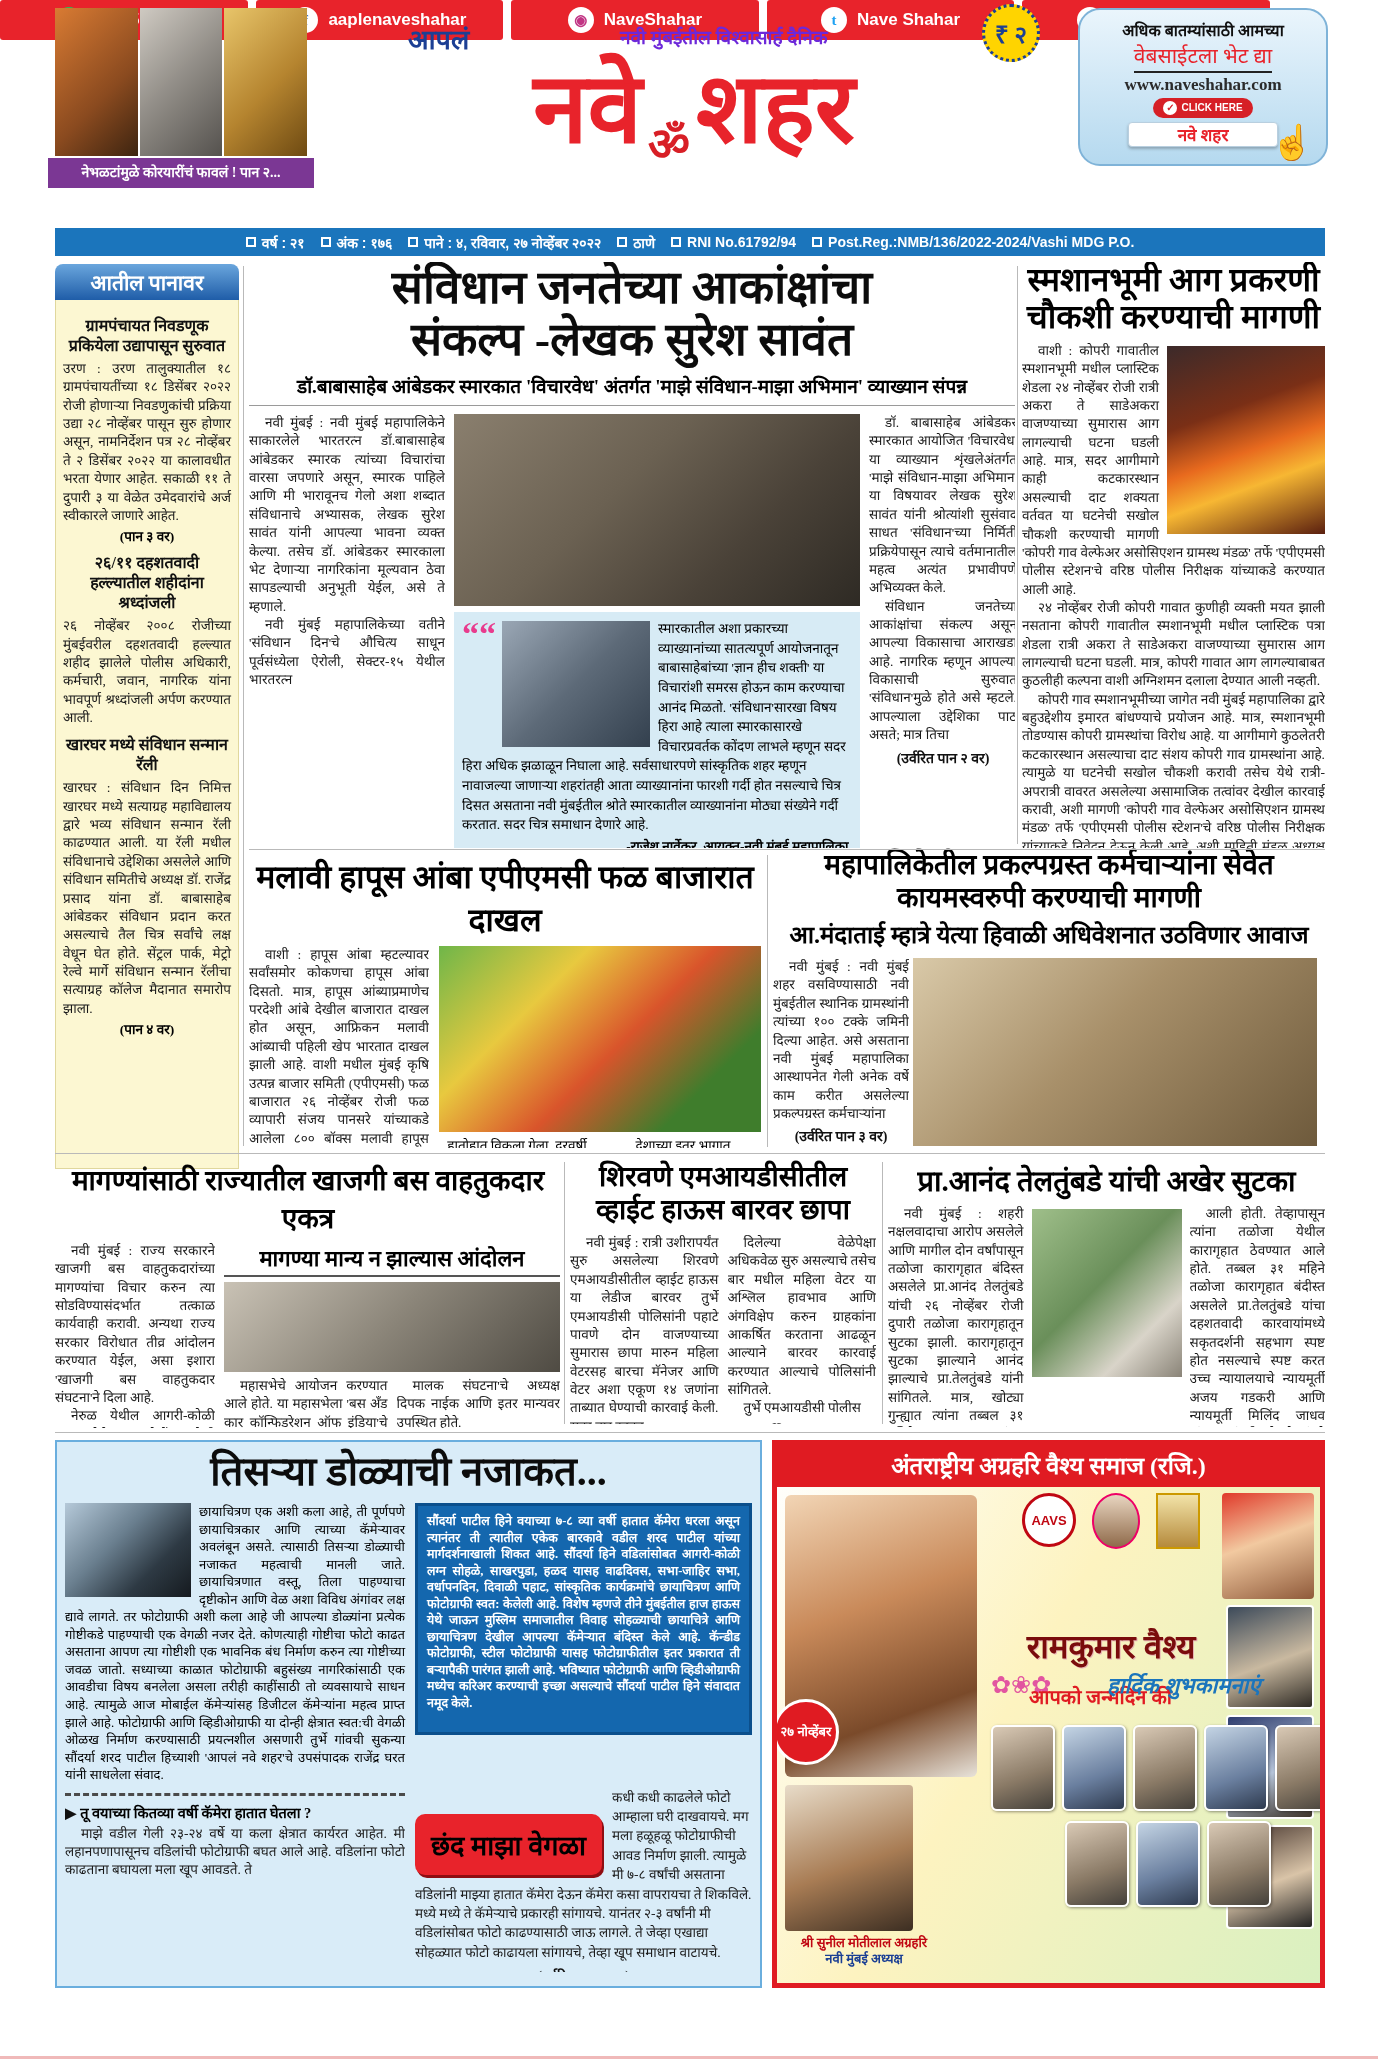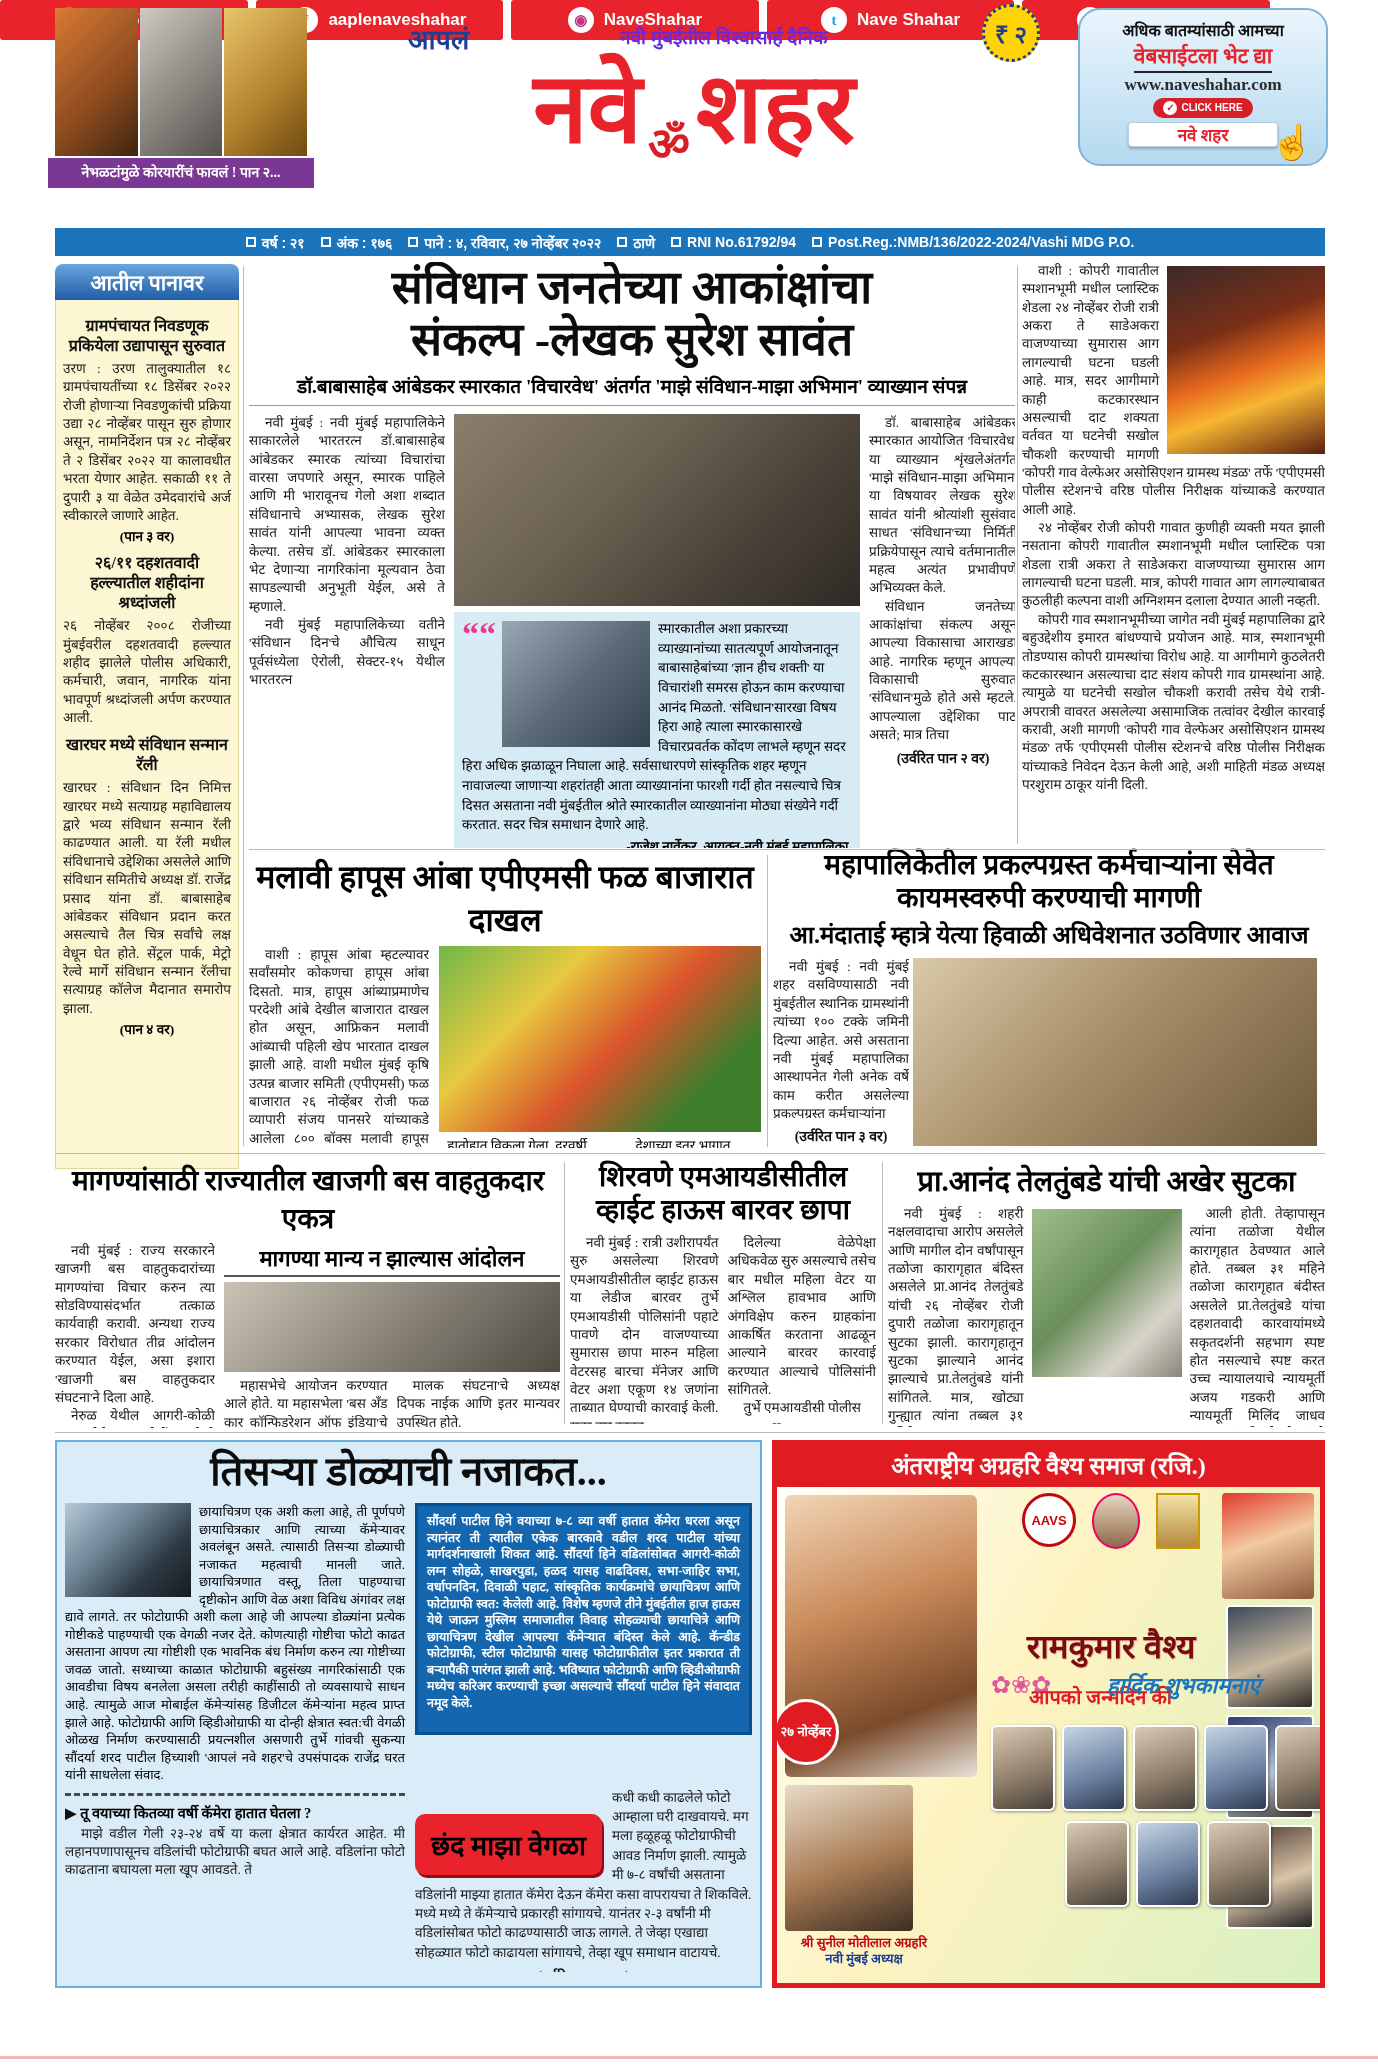--- a/index.html
+++ b/index.html
@@ -27,21 +27,21 @@
   .mh-tagline { position:absolute; left:300px; top:20px; color:#6d28d9; font-weight:bold; font-size:19px; }
   .mh-price { position:absolute; right:28px; top:0; width:58px; height:58px; background:#ffd400;
     border:3px dotted #1c3f94; border-radius:50%; color:#1c3f94; font-weight:bold; font-size:24px;
     display:flex; align-items:center; justify-content:center; }
   .mh-title { position:absolute; left:0; right:0; top:42px; text-align:center; color:#e8232b;
     font-weight:bold; font-size:98px; line-height:1.3; white-space:nowrap; }
   .mh-om { font-size:46px; color:#d81f26; vertical-align:-18px; margin:0 6px; }
   #web-promo { left:1078px; top:8px; width:250px; height:158px; border-radius:22px; cursor:pointer;
     background:linear-gradient(#eaf5fc,#b5d9ef); border:2px solid #7fb3d8; text-align:center; padding:9px 6px 4px; overflow:hidden; }
   .wp-1 { font-size:16px; font-weight:bold; color:#111; }
-  .wp-2 { display:inline-block; font-size:21px; font-weight:bold; color:#e8232b; border-bottom:2px solid #222; padding-bottom:2px; }
+  .wp-2 { display:inline-block; font-size:21px; font-weight:normal; color:#e8232b; border-bottom:2px solid #222; padding-bottom:2px; }
   .wp-url { font-size:17px; font-weight:bold; color:#2b2b2b; margin-top:2px; }
   .wp-click { display:inline-block; background:#d61f26; color:#fff; font-size:10px; font-weight:bold;
     font-family:"Liberation Sans", sans-serif; border-radius:12px; padding:3px 10px; margin-top:3px; }
   .wp-check { display:inline-block; width:14px; height:14px; background:#fff; color:#d61f26; border-radius:50%;
     font-size:10px; line-height:14px; margin-right:4px; }
   .wp-scroll { width:150px; margin:4px auto 0; background:#fff; border:1px solid #b9cfdf; border-radius:4px;
     box-shadow:0 2px 3px rgba(0,0,0,.25); color:#e8232b; font-weight:bold; font-size:17px; }
   .wp-hand { position:absolute; right:12px; bottom:2px; font-size:34px; color:#d8a070; }
   #dateline { left:55px; top:228px; width:1270px; height:28px; background:#1b75bc; color:#fff;
     display:flex; align-items:center; justify-content:center; gap:16px;
@@ -275,20 +275,24 @@
       </div>
       <div class="lead-col news-text">
         <p>डॉ. बाबासाहेब आंबेडकर स्मारकात आयोजित 'विचारवेध' या व्याख्यान शृंखलेअंतर्गत 'माझे संविधान-माझा अभिमान' या विषयावर लेखक सुरेश सावंत यांनी श्रोत्यांशी सुसंवाद साधत 'संविधान'च्या निर्मिती प्रक्रियेपासून त्याचे वर्तमानातील महत्व अत्यंत प्रभावीपणे अभिव्यक्त केले.</p>
         <p>संविधान जनतेच्या आकांक्षांचा संकल्प असून आपल्या विकासाचा आराखडा आहे. नागरिक म्हणून आपल्या विकासाची सुरुवात 'संविधान'मुळे होते असे म्हटले. आपल्याला उद्देशिका पाठ असते; मात्र तिचा</p>
         <div class="more-ref">(उर्वरित पान २ वर)</div>
       </div>
     </div>
   </div>
 
   <div id="fire" class="abs">
+    <div class="fire-h">
+      <div>स्मशानभूमी आग प्रकरणी</div>
+      <div>चौकशी करण्याची मागणी</div>
+    </div>
     <div class="news-text">
       <div class="fire-photo photo"></div>
       <p>वाशी : कोपरी गावातील स्मशानभूमी मधील प्लास्टिक शेडला २४ नोव्हेंबर रोजी रात्री अकरा ते साडेअकरा वाजण्याच्या सुमारास आग लागल्याची घटना घडली आहे. मात्र, सदर आगीमागे काही कटकारस्थान असल्याची दाट शक्यता वर्तवत या घटनेची सखोल चौकशी करण्याची मागणी 'कोपरी गाव वेल्फेअर असोसिएशन ग्रामस्थ मंडळ' तर्फे 'एपीएमसी पोलीस स्टेशन'चे वरिष्ठ पोलीस निरीक्षक यांच्याकडे करण्यात आली आहे.</p>
       <p>२४ नोव्हेंबर रोजी कोपरी गावात कुणीही व्यक्ती मयत झाली नसताना कोपरी गावातील स्मशानभूमी मधील प्लास्टिक पत्रा शेडला रात्री अकरा ते साडेअकरा वाजण्याच्या सुमारास आग लागल्याची घटना घडली. मात्र, कोपरी गावात आग लागल्याबाबत कुठलीही कल्पना वाशी अग्निशमन दलाला देण्यात आली नव्हती.</p>
       <p>कोपरी गाव स्मशानभूमीच्या जागेत नवी मुंबई महापालिका द्वारे बहुउद्देशीय इमारत बांधण्याचे प्रयोजन आहे. मात्र, स्मशानभूमी तोडण्यास कोपरी ग्रामस्थांचा विरोध आहे. या आगीमागे कुठलेतरी कटकारस्थान असल्याचा दाट संशय कोपरी गाव ग्रामस्थांना आहे. त्यामुळे या घटनेची सखोल चौकशी करावी तसेच येथे रात्री-अपरात्री वावरत असलेल्या असामाजिक तत्वांवर देखील कारवाई करावी, अशी मागणी 'कोपरी गाव वेल्फेअर असोसिएशन ग्रामस्थ मंडळ' तर्फे 'एपीएमसी पोलीस स्टेशन'चे वरिष्ठ पोलीस निरीक्षक यांच्याकडे निवेदन देऊन केली आहे, अशी माहिती मंडळ अध्यक्ष परशुराम ठाकूर यांनी दिली.</p>
     </div>
   </div>
 
   <div id="mango" class="abs">
     <div class="mango-h">मलावी हापूस आंबा एपीएमसी फळ बाजारात दाखल</div>

